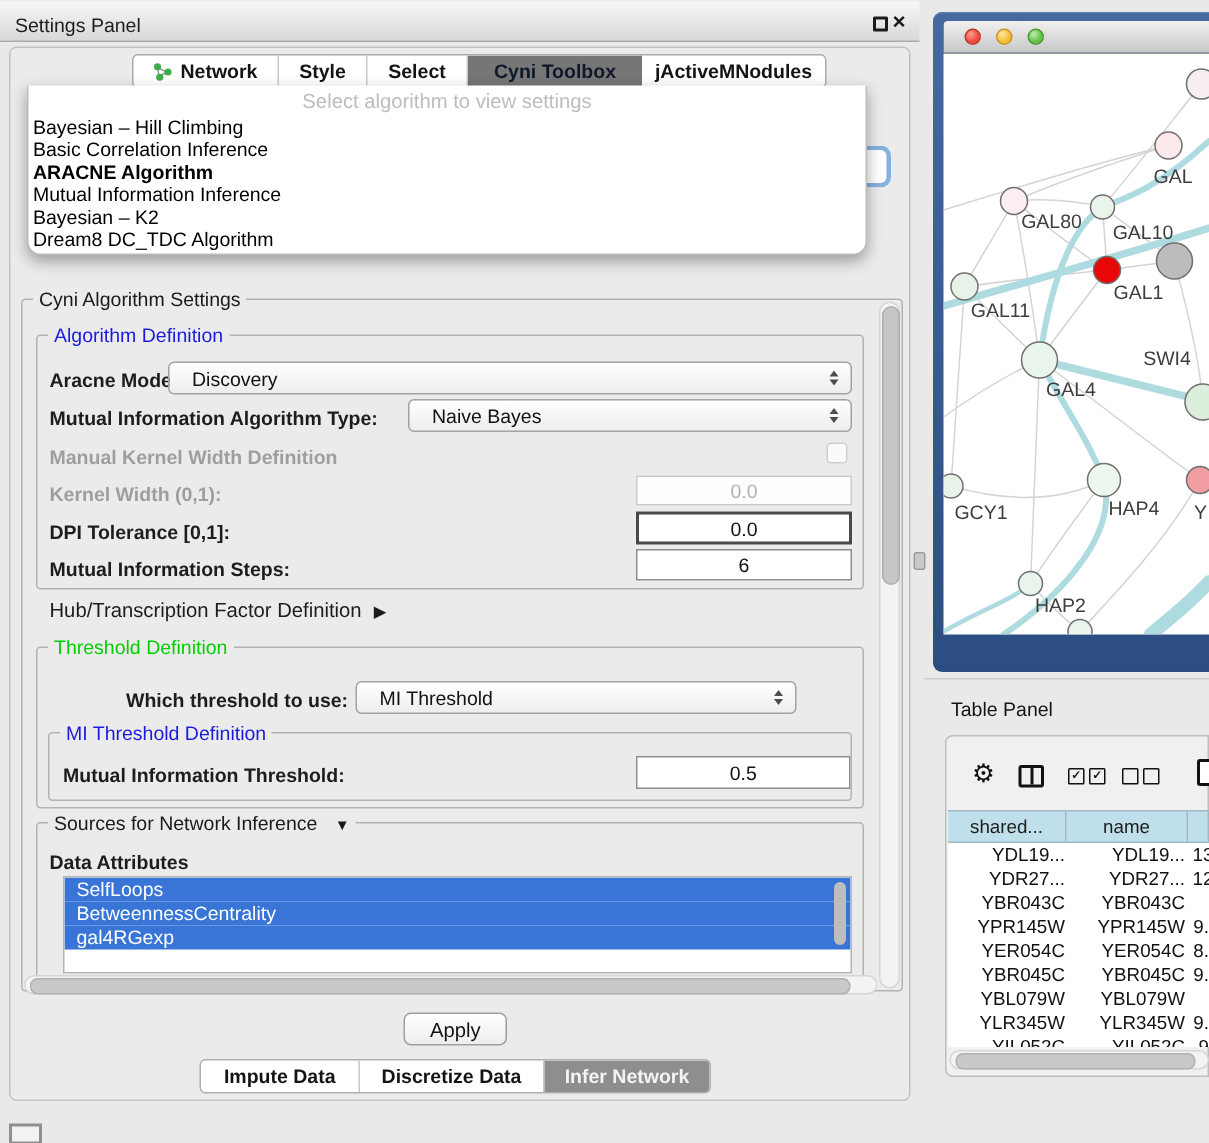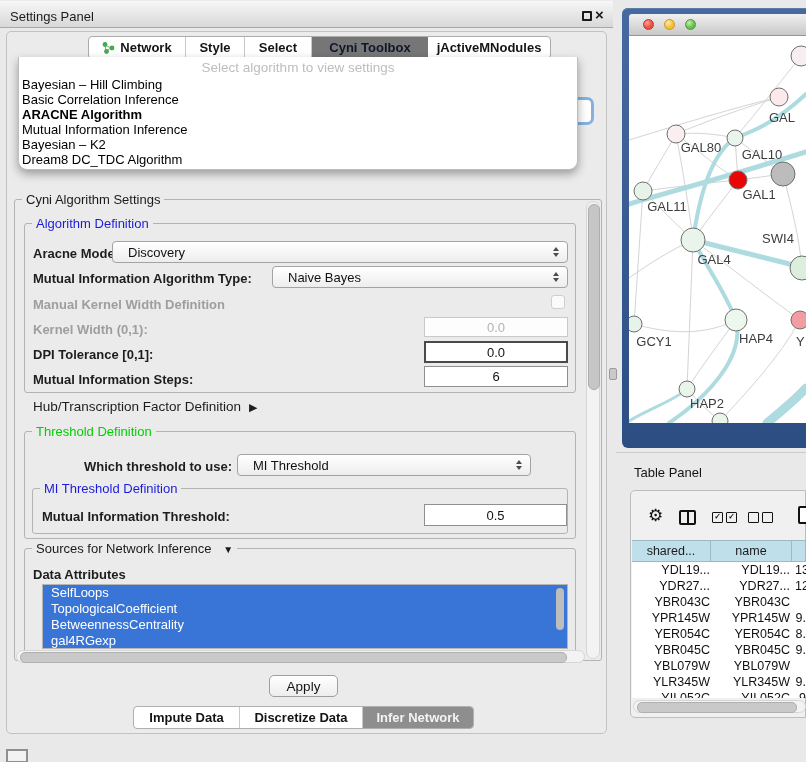--- a/index.html
+++ b/index.html
@@ -241,21 +241,20 @@
   <div class="abs grp" style="left:24px;top:548px;width:552px;height:112px;"></div>
   <div class="abs src-label" style="left:32px;top:541px;">
     <span>Sources for Network Inference</span>
     <span class="tri-glyph" style="font-size:10px;">▼</span>
   </div>
   <span class="abs flabel" style="left:33px;top:567px;">Data Attributes</span>
 
   <div class="abs attr-list" style="left:42px;top:584px;width:526px;height:65px;">
     <div>
         <div class="attr-item" style="background: rgb(56, 117, 215);">SelfLoops</div>
-        <div class="attr-item" style="background: rgb(56, 117, 215);">TopologicalCoefficient</div>
         <div class="attr-item" style="background: rgb(56, 117, 215);">BetweennessCentrality</div>
         <div class="attr-item" style="background: rgb(56, 117, 215);">gal4RGexp</div>
       </div>
     <div class="list-vthumb"></div>
   </div>
 
   <div class="abs hscroll" style="left:16px;top:650px;width:569px;height:13px;">
     <div class="hthumb" style="width:545px;"></div>
   </div>
 

